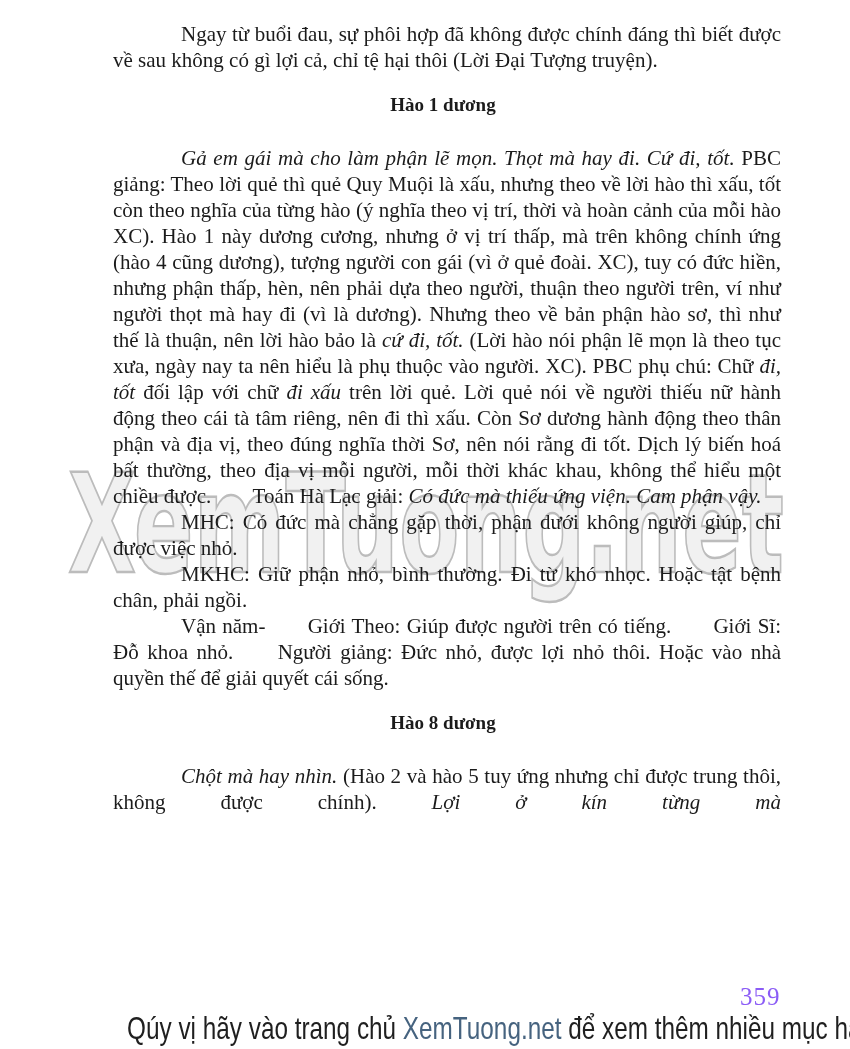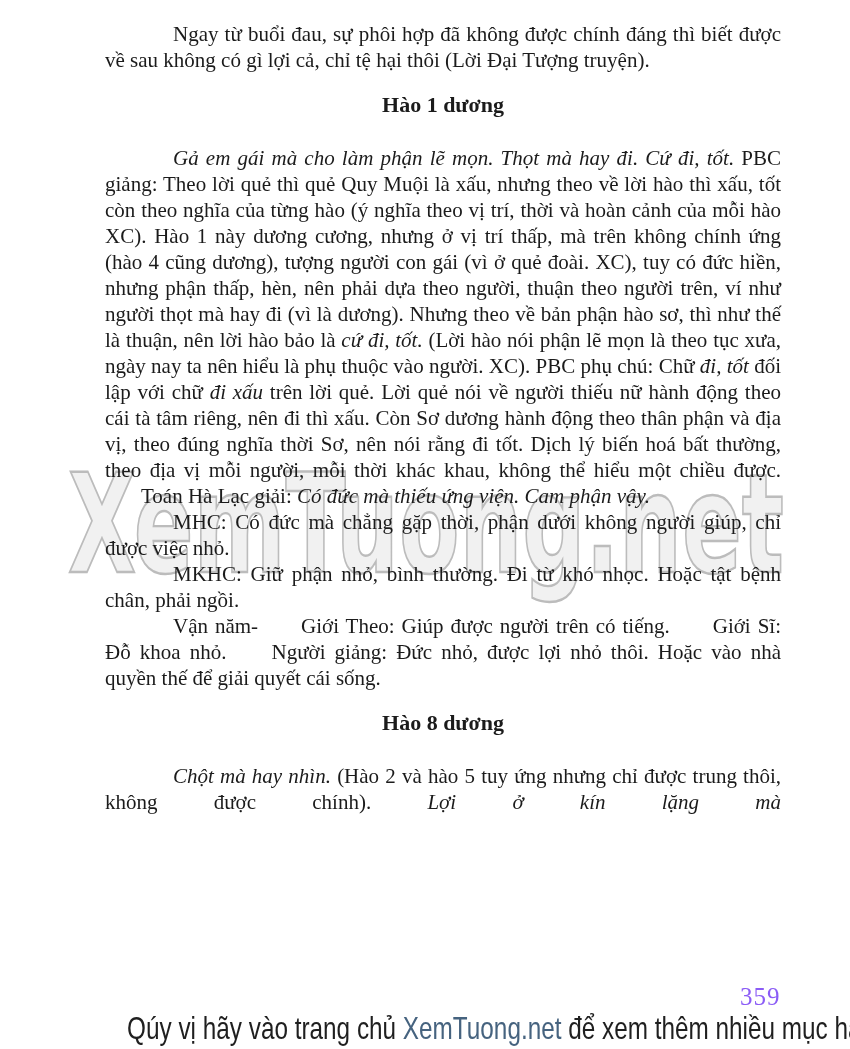--- a/index.html
+++ b/index.html
@@ -28,28 +28,28 @@
   .text-block {
     position:absolute;
     left:105px; top:21px;
     width:676px;
     z-index:1;
     font-size:21px;
     line-height:26px;
     text-align:justify;
   }
   .para { margin:0; }
-  .para.indent { text-indent:68px; }
+  .para.indent { text-indent:68px;margin-left:8px; }
   .para.jlast { text-align-last:justify; }
   .it { font-style:italic; }
   .bd { font-weight:normal;padding-left:36px; }
   .heading {
     font-weight:bold;
     text-align:center;
-    font-size:22px;
+    font-size:19px;
     margin:19px 0 27px 0;
     text-indent:0;
   }
   .page-number {
     position:absolute;
     top:983px; left:740px;
     z-index:2;
     font-size:25px;
     color:#8b5cf6;
     letter-spacing:1px;
@@ -82,21 +82,21 @@
   </svg>
 
   <div class="text-block">
       <p class="para indent"><span>Ngay từ buổi đau, sự phôi hợp đã không được chính đáng thì biết được về sau không có gì lợi cả, chỉ tệ hại thôi (Lời Đại Tượng truyện).</span></p>
       <div class="heading">Hào 1 dương</div>
       <p class="para indent"><span class="it">Gả em gái mà cho làm phận lẽ mọn. Thọt mà hay đi. Cứ đi, tốt.</span><span> PBC giảng: Theo lời quẻ thì quẻ Quy Muội là xấu, nhưng theo về lời hào thì xấu, tốt còn theo nghĩa của từng hào (ý nghĩa theo vị trí, thời và hoàn cảnh của mỗi hào XC). Hào 1 này dương cương, nhưng ở vị trí thấp, mà trên không chính ứng (hào 4 cũng dương), tượng người con gái (vì ở quẻ đoài. XC), tuy có đức hiền, nhưng phận thấp, hèn, nên phải dựa theo người, thuận theo người trên, ví như người thọt mà hay đi (vì là dương). Nhưng theo về bản phận hào sơ, thì như thế là thuận, nên lời hào bảo là </span><span class="it">cứ đi, tốt.</span><span> (Lời hào nói phận lẽ mọn là theo tục xưa, ngày nay ta nên hiểu là phụ thuộc vào người. XC). PBC phụ chú: Chữ </span><span class="it">đi, tốt</span><span> đối lập với chữ </span><span class="it">đi xấu</span><span> trên lời quẻ. Lời quẻ nói về người thiếu nữ hành động theo cái tà tâm riêng, nên đi thì xấu. Còn Sơ dương hành động theo thân phận và địa vị, theo đúng nghĩa thời Sơ, nên nói rằng đi tốt. Dịch lý biến hoá bất thường, theo địa vị mỗi người, mỗi thời khác khau, không thể hiểu một chiều được. </span><span class="bd">Toán Hà Lạc giải</span><span>: </span><span class="it">Có đức mà thiếu ứng viện. Cam phận vậy.</span></p>
       <p class="para indent"><span>MHC: Có đức mà chẳng gặp thời, phận dưới không người giúp, chỉ được việc nhỏ.</span></p>
       <p class="para indent"><span>MKHC: Giữ phận nhỏ, bình thường. Đi từ khó nhọc. Hoặc tật bệnh chân, phải ngồi.</span></p>
       <p class="para indent"><span>Vận năm- </span><span class="bd">Giới Theo</span><span>: Giúp được người trên có tiếng. </span><span class="bd">Giới Sĩ</span><span>: Đỗ khoa nhỏ. </span><span class="bd">Người giảng</span><span>: Đức nhỏ, được lợi nhỏ thôi. Hoặc vào nhà quyền thế để giải quyết cái sống.</span></p>
       <div class="heading">Hào 8 dương</div>
-      <p class="para indent jlast"><span class="it">Chột mà hay nhìn.</span><span> (Hào 2 và hào 5 tuy ứng nhưng chỉ được trung thôi, không được chính). </span><span class="it">Lợi ở kín lặng mà</span></p>
+      <p class="para indent jlast"><span class="it">Chột mà hay nhìn.</span><span> (Hào 2 và hào 5 tuy ứng nhưng chỉ được trung thôi, không được chính). </span><span class="it">Lợi ở kín từng mà</span></p>
     </div>
 
   <div class="page-number">359</div>
 
   <div class="footer">
     <span class="footer-inner"><span>Qúy vị hãy vào trang chủ </span><span class="footer-link" style="color: rgb(70, 99, 127);">XemTuong.net</span><span> để xem thêm nhiều mục hay khác</span></span>
   </div>
 
 </div>
 

